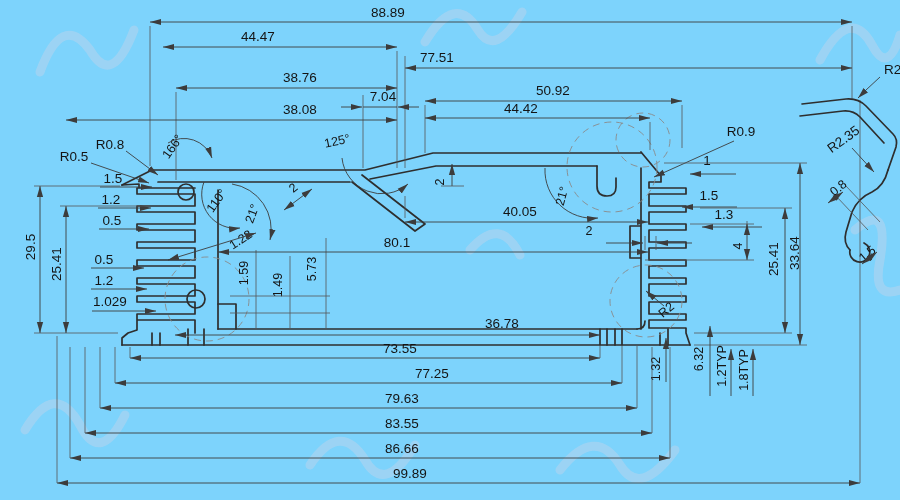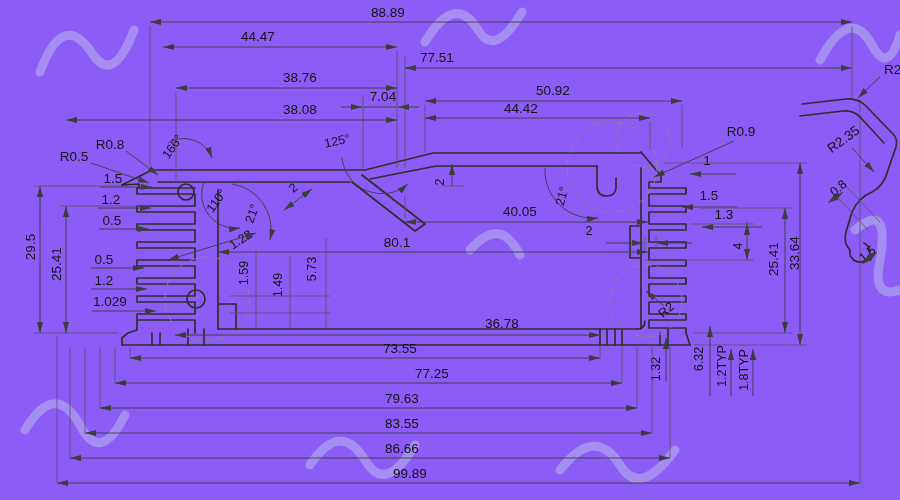--- a/index.html
+++ b/index.html
@@ -1,16 +1,16 @@
 <!DOCTYPE html>
 <html><head>
 <meta charset="utf-8">
 <style>
   html,body{margin:0;padding:0;background:#e8e8e8;}
-  .stage{position:relative;width:900px;height:500px;background:#8b5cf6;overflow:hidden;
+  .stage{position:relative;width:900px;height:500px;background:#7dd3fc;overflow:hidden;
          font-family:"Liberation Sans", sans-serif;}
   svg{position:absolute;left:0;top:0;}
   svg text{font-family:"Liberation Sans", sans-serif;font-size:13.5px;fill:#141414;}
   svg text.sm{font-size:12.5px;}
   .prof{stroke:#2e2e2e;stroke-width:1.7;fill:none;stroke-linejoin:round;stroke-linecap:round;}
   .dim{stroke:#3c3c3c;stroke-width:0.9;fill:none;}
   .thin{stroke:#555;stroke-width:0.8;fill:none;}
   .dash{stroke:#8a8a8a;stroke-width:0.9;fill:none;stroke-dasharray:7 5;}
   .wm{stroke:#c7d3ea;stroke-width:9;fill:none;opacity:.42;stroke-linecap:round;}
 </style>

